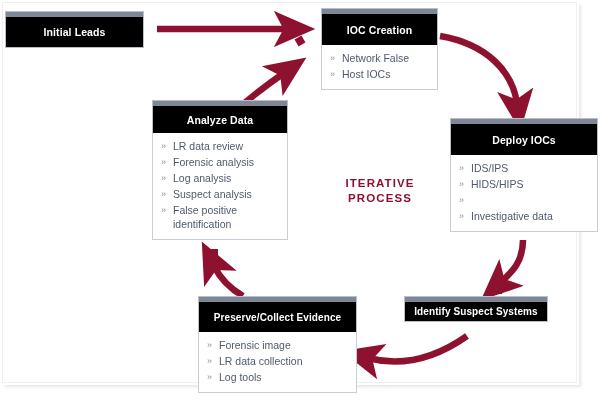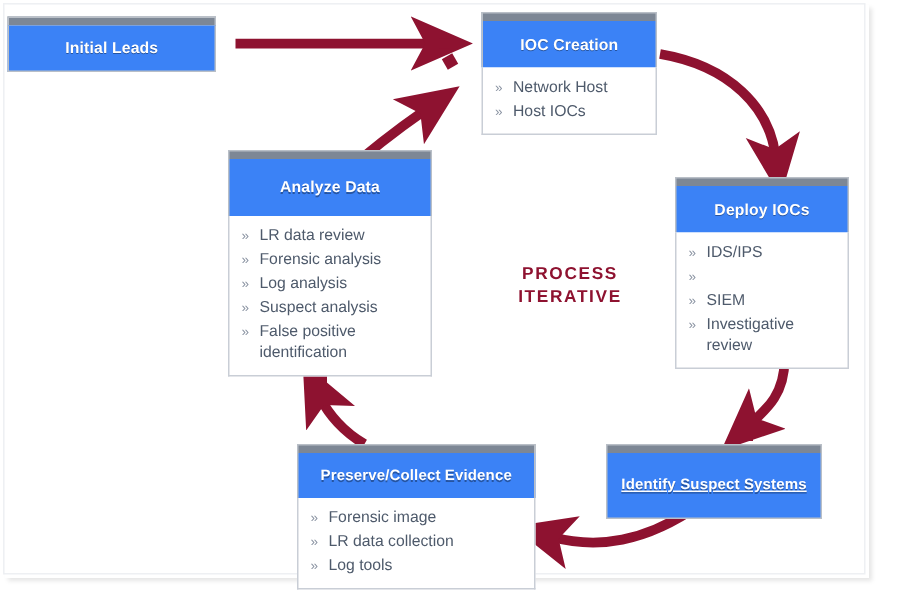--- a/index.html
+++ b/index.html
@@ -51,21 +51,21 @@
   }
   .node-cap {
     height: 6px;
     background: #7d8795;
     border-left: 1px solid #b9bfc7;
     border-right: 1px solid #b9bfc7;
     border-top: 1px solid #b9bfc7;
     box-sizing: border-box;
   }
   .node-header {
-    background: #3b82f6;
+    background: #000000;
     color: #ffffff;
     font-weight: bold;
     font-size: 10.5px;
     text-align: center;
     letter-spacing: 0.1px;
     display: flex;
     align-items: center;
     justify-content: center;
     border-left: 1px solid #b9bfc7;
     border-right: 1px solid #b9bfc7;
@@ -153,69 +153,69 @@
       <rect x="347" y="347" width="8" height="8" fill="#8e1230"></rect>
     </g>
 
     <g>
       <path d="M 243,296 C 229,288 219,276 214,266" fill="none" stroke="#8e1230" stroke-width="6.5" marker-end="url(#ah)"></path>
       <rect x="210" y="249" width="8" height="8" fill="#8e1230"></rect>
     </g>
   </svg>
 
   <div id="iterative-label" style="left:330px; top:176px; width:100px;">
+    <div>ITERATIVE</div>
     <div>PROCESS</div>
-    <div>ITERATIVE</div>
   </div>
 
   <div class="node header-only" id="node-initial-leads" style="left:5px; top:11px; width:139px;">
     <div class="node-cap"></div>
     <div class="node-header" style="height:31px;">Initial Leads</div>
   </div>
 
   <div class="node" id="node-ioc-creation" style="left:301px; top:8px; width:137px;padding-left:20px;">
     <div class="node-cap"></div>
     <div class="node-header" style="height:31px;">IOC Creation</div>
     <div class="node-body">
       <div class="bullet-row">
         <span class="bullet-mark">»</span>
-        <span class="bullet-text">Network Host</span>
+        <span class="bullet-text">Network False</span>
       </div>
       <div class="bullet-row">
         <span class="bullet-mark">»</span>
         <span class="bullet-text">Host IOCs</span>
       </div>
     </div>
   </div>
 
-  <div class="node" id="node-deploy-iocs" style="left:450px; top:118px; width:116px;">
+  <div class="node" id="node-deploy-iocs" style="left:450px; top:118px; width:148px;">
     <div class="node-cap"></div>
     <div class="node-header" style="height:31px;">Deploy IOCs</div>
     <div class="node-body">
       <div class="bullet-row">
         <span class="bullet-mark">»</span>
         <span class="bullet-text">IDS/IPS</span>
       </div>
       <div class="bullet-row">
         <span class="bullet-mark">»</span>
-      </div>
-      <div class="bullet-row">
-        <span class="bullet-mark">»</span>
-        <span class="bullet-text">SIEM</span>
-      </div>
-      <div class="bullet-row">
-        <span class="bullet-mark">»</span>
-        <span class="bullet-text">Investigative review</span>
+        <span class="bullet-text">HIDS/HIPS</span>
+      </div>
+      <div class="bullet-row">
+        <span class="bullet-mark">»</span>
+      </div>
+      <div class="bullet-row">
+        <span class="bullet-mark">»</span>
+        <span class="bullet-text">Investigative data</span>
       </div>
     </div>
   </div>
 
   <div class="node header-only" id="node-identify-suspect-systems" style="left:404px; top:296px; width:144px;">
     <div class="node-cap"></div>
-    <div class="node-header" style="height:44px; font-size:10px;text-decoration:underline;">Identify Suspect Systems</div>
+    <div class="node-header" style="height:20px; font-size:10px;">Identify Suspect Systems</div>
   </div>
 
   <div class="node" id="node-preserve-collect-evidence" style="left:198px; top:296px; width:159px;">
     <div class="node-cap"></div>
     <div class="node-header" style="height:30px; font-size:10px;">Preserve/Collect Evidence</div>
     <div class="node-body">
       <div class="bullet-row">
         <span class="bullet-mark">»</span>
         <span class="bullet-text">Forensic image</span>
       </div>
@@ -225,21 +225,21 @@
       </div>
       <div class="bullet-row">
         <span class="bullet-mark">»</span>
         <span class="bullet-text">Log tools</span>
       </div>
     </div>
   </div>
 
   <div class="node" id="node-analyze-data" style="left:152px; top:100px; width:136px;">
     <div class="node-cap"></div>
-    <div class="node-header" style="height:38px;">Analyze Data</div>
+    <div class="node-header" style="height:27px;">Analyze Data</div>
     <div class="node-body">
       <div class="bullet-row">
         <span class="bullet-mark">»</span>
         <span class="bullet-text">LR data review</span>
       </div>
       <div class="bullet-row">
         <span class="bullet-mark">»</span>
         <span class="bullet-text">Forensic analysis</span>
       </div>
       <div class="bullet-row">

